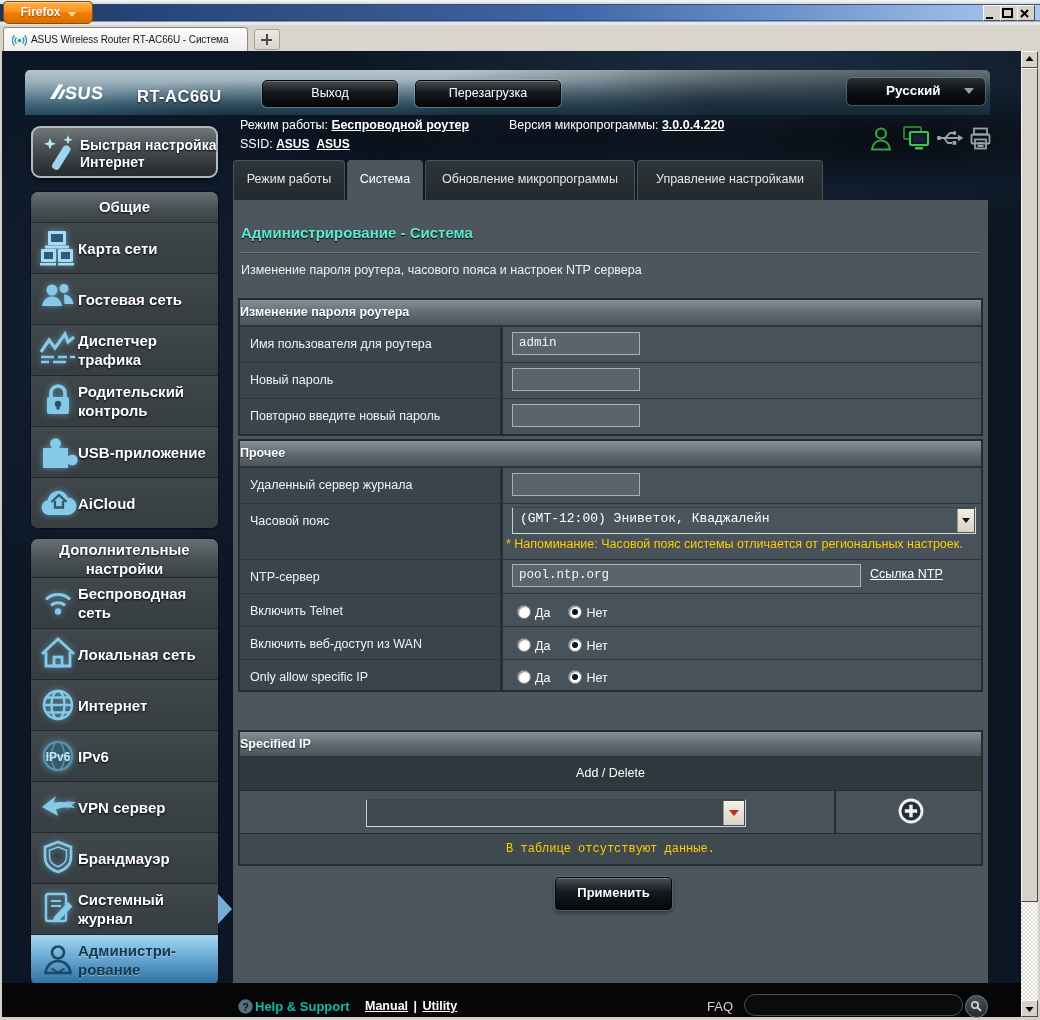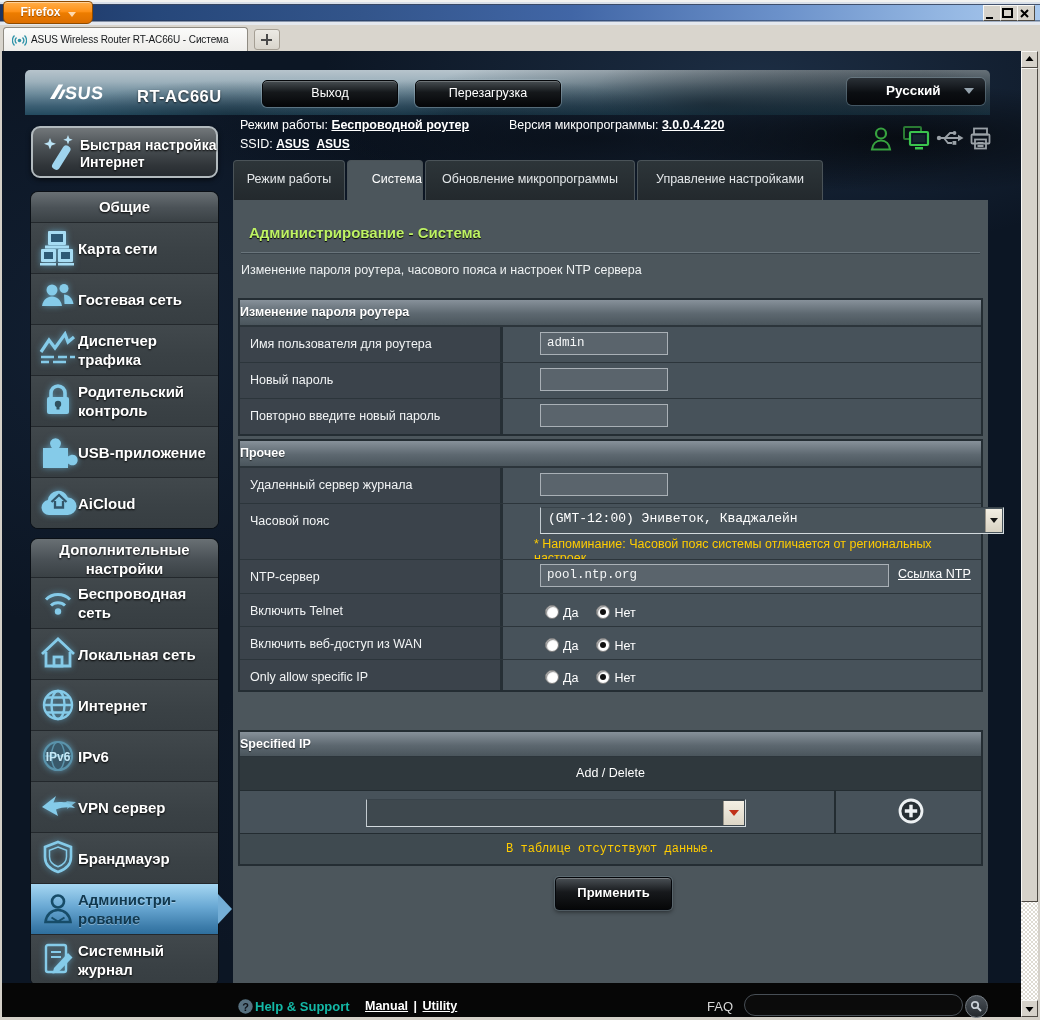--- a/index.html
+++ b/index.html
@@ -79,28 +79,28 @@
 .mitem.sel .lbl{color:#10384f;text-shadow:0 1px 0 rgba(255,255,255,.35);}
 #selarrow{left:218px;top:894px;width:0;height:0;border:15px solid transparent;
  border-left:14px solid #74aed6;border-right-width:0;}
 
 .ctab{top:160px;height:40px;background:linear-gradient(#2d3539 0%,#23292d 100%);
  border:1px solid #4a5358;border-bottom:none;border-radius:4px 4px 0 0;
  color:#e3e7e9;font-size:12.5px;text-align:center;line-height:37px;box-sizing:border-box;}
 .ctab.on{background:#4c565c;color:#fff;}
 
 #panel{left:233px;top:200px;width:755px;height:783px;background:#4c565c;}
-#ptitle{left:8px;top:24px;font-size:15px;font-weight:700;color:#bef264;text-shadow:0 1px 1px #000;margin-left:8px;}
+#ptitle{left:8px;top:24px;font-size:15px;font-weight:700;color:#5eead4;text-shadow:0 1px 1px #000;}
 #pdiv{left:8px;top:52px;width:739px;height:0;border-top:1px solid #6a757c;border-bottom:1px solid #39434a;}
 #pdesc{left:8px;top:63px;font-size:12.5px;color:#eef1f2;}
 .tbl{left:7px;width:741px;box-shadow:0 0 0 2px #242d33;background:#47525a;}
 .thead{height:25px;background:linear-gradient(#87919a 0%,#5d6870 55%,#4a555c 100%);
  border-bottom:1px solid #2c353b;color:#fff;font-size:12.5px;font-weight:700;
  line-height:25px;text-shadow:0 1px 1px rgba(0,0,0,.6);}
-.trow{position:relative;border-top:1px solid #2c353b;display:flex;gap:28px;}
+.trow{position:relative;border-top:1px solid #2c353b;display:flex;}
 .trow:first-child{border-top:none;}
 .tlab{width:263px;background:#3b434b;border-right:3px solid #262f35;
  color:#f2f4f5;font-size:12.5px;padding:10px 0 0 10px;box-sizing:border-box;}
 .tval{flex:1;background:#47525a;position:relative;}
 .inp{position:absolute;background:#5a646c;border:1px solid #a9b0b6;
  font-family:"Liberation Mono",monospace;font-size:12.5px;color:#f4f6f7;
  line-height:21px;padding-left:6px;box-sizing:border-box;}
 .dd{position:absolute;background:#49545b;border:1px solid;border-color:#39434a #d3dade #d3dade #c3cbd0;box-sizing:border-box;}
 .dd .sv{position:absolute;left:7px;top:3px;font-family:"Liberation Mono",monospace;
  font-size:13px;color:#fff;white-space:nowrap;}
@@ -327,40 +327,40 @@
       </svg>
    <span class="lbl">VPN сервер</span>
     </div>
   <div class="mitem">
       <svg width="38" height="38" viewBox="0 0 38 38">
     <path d="M19 3l13 5v10c0 7.5-5.5 12.5-13 15C11.5 30.5 6 25.5 6 18V8z" stroke="#85cbe9" stroke-width="2.6" fill="none"></path>
     <path d="M19 8l8.5 3.2v6.6c0 5-3.6 8.3-8.5 10-4.9-1.7-8.5-5-8.5-10v-6.6z" stroke="#85cbe9" stroke-width="1.5" fill="none"></path>
       </svg>
    <span class="lbl">Брандмауэр</span>
     </div>
+  <div class="mitem">
+      <svg width="38" height="38" viewBox="0 0 38 38">
+    <rect x="7" y="4" width="20" height="27" rx="2" stroke="#85cbe9" stroke-width="2.4" fill="none"></rect>
+    <path d="M12 11h10M12 16h10" stroke="#85cbe9" stroke-width="2"></path>
+    <path d="M15 27L29 12l4.5 4.5L19 31.5l-5.5 1z" fill="#85cbe9"></path>
+      </svg>
+   <span class="lbl">Системный<br>журнал</span>
+    </div>
   <div class="mitem sel">
       <svg width="38" height="38" viewBox="0 0 38 38">
     <circle cx="19" cy="11.5" r="6" stroke="#174c68" stroke-width="2.6" fill="none"></circle>
     <path d="M6.5 32c.8-7.5 6-12 12.5-12s11.7 4.5 12.5 12z" stroke="#174c68" stroke-width="2.6" fill="none"></path>
     <path d="M12.5 27.5l6.5 4 6.5-4" stroke="#174c68" stroke-width="2" fill="none"></path>
       </svg>
    <span class="lbl">Администри-<br>рование</span>
     </div>
-  <div class="mitem">
-      <svg width="38" height="38" viewBox="0 0 38 38">
-    <rect x="7" y="4" width="20" height="27" rx="2" stroke="#85cbe9" stroke-width="2.4" fill="none"></rect>
-    <path d="M12 11h10M12 16h10" stroke="#85cbe9" stroke-width="2"></path>
-    <path d="M15 27L29 12l4.5 4.5L19 31.5l-5.5 1z" fill="#85cbe9"></path>
-      </svg>
-   <span class="lbl">Системный<br>журнал</span>
-    </div>
 </div>
 <div id="selarrow" class="abs"></div>
 <div class="ctab abs" style="left:233px;width:112px;">Режим работы</div>
-<div class="ctab on abs" style="left:347px;width:76px;text-align:right;">Система</div>
+<div class="ctab on abs" style="left:347px;width:76px;">Система</div>
 <div class="ctab abs" style="left:425px;width:210px;">Обновление микропрограммы</div>
 <div class="ctab abs" style="left:637px;width:186px;">Управление настройками</div>
 <div id="panel" class="abs">
   <div id="ptitle" class="abs">Администрирование - Система</div>
   <div id="pdiv" class="abs"></div>
   <div id="pdesc" class="abs">Изменение пароля роутера, часового пояса и настроек NTP сервера</div>
   <div class="tbl abs" style="top:100px;">
     <div class="thead">Изменение пароля роутера</div>
     <div class="trow" style="height:35px;">
         <div class="tlab">Имя пользователя для роутера</div>

